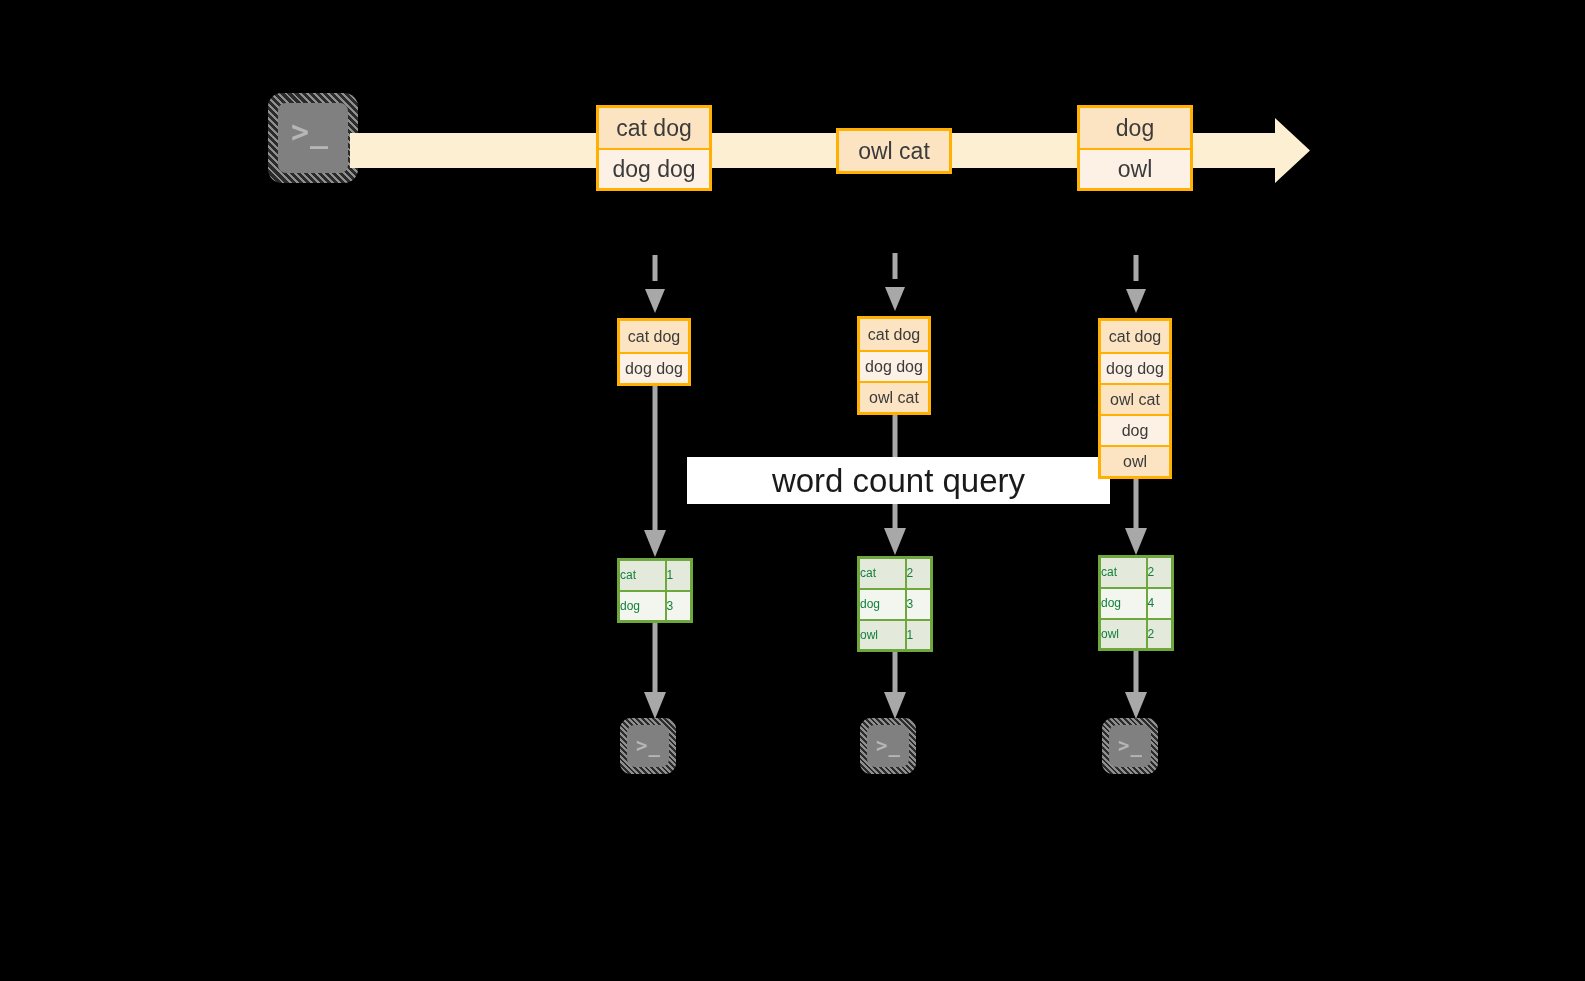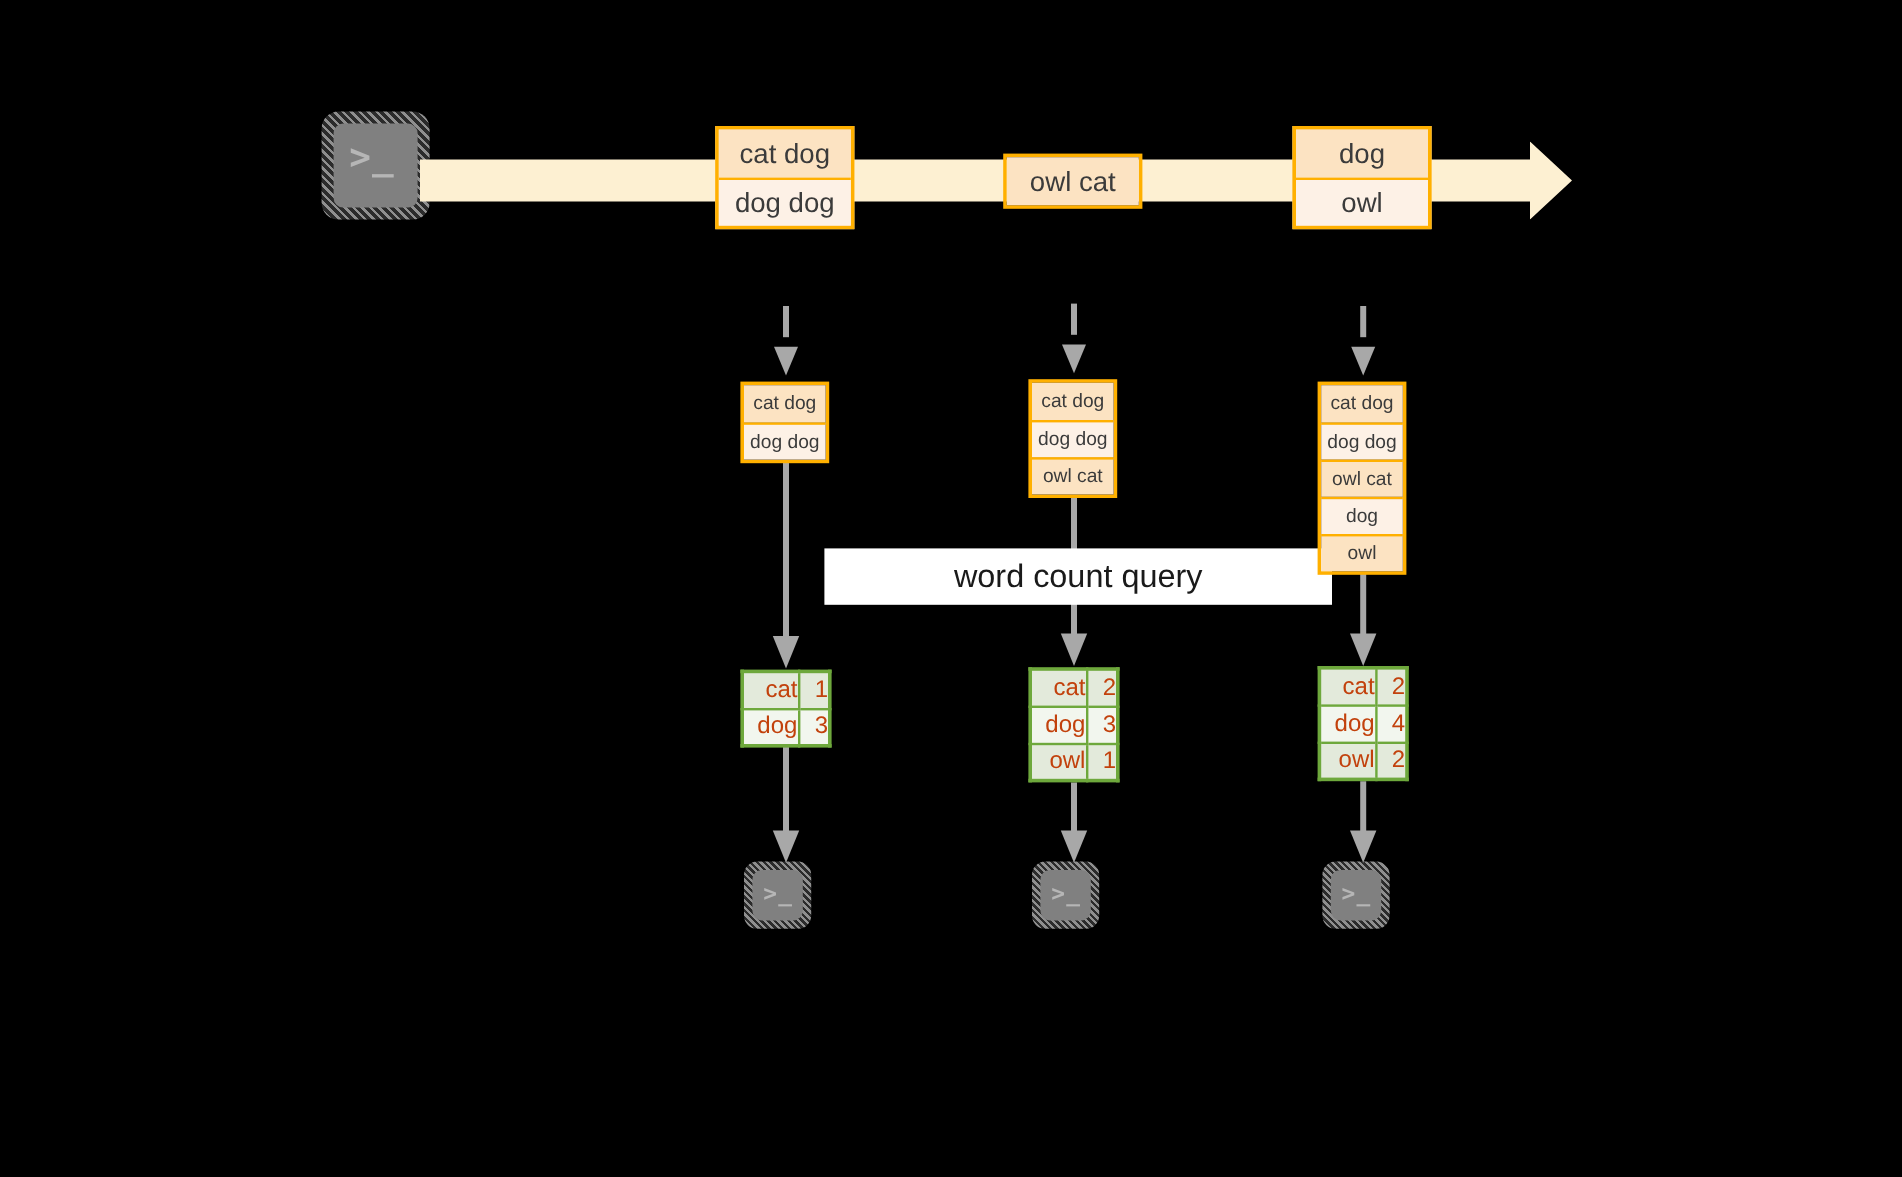--- a/index.html
+++ b/index.html
@@ -119,23 +119,23 @@
     z-index: 5;
     display: table;
     border-collapse: collapse;
   }
   .result .trow { display: table-row; }
   .result .trow + .trow .tcell { border-top: 2px solid #6EA83C; }
   .result .tcell {
     display: table-cell;
     box-sizing: border-box;
     height: 31px;
-    font-size: 20px;
-    color: #c2410c;
-    text-align: right;
+    font-size: 12px;
+    color: #15803d;
+    text-align: left;
     vertical-align: middle;
     background: #E3EADB;
   }
   .result .trow.alt .tcell { background: #F2F6EE; }
   .result .tcell.key { width: 47px; }
   .result .tcell.val { width: 26px; border-left: 2px solid #6EA83C; }
 
   
   .conn { position: absolute; z-index: 2; }
   .conn svg { display: block; overflow: visible; }
@@ -147,21 +147,21 @@
     top: 457px;
     width: 423px;
     height: 47px;
     background: #FFFFFF;
     z-index: 3;
     display: flex;
     align-items: center;
     justify-content: center;
   }
   .banner span {
-    font-size: 27px;
+    font-size: 33px;
     color: #1a1a1a;
     white-space: nowrap;
   }
 </style>
 </head>
 <body>
 
 <div id="canvas">
 
   <div class="terminal terminal-big">

